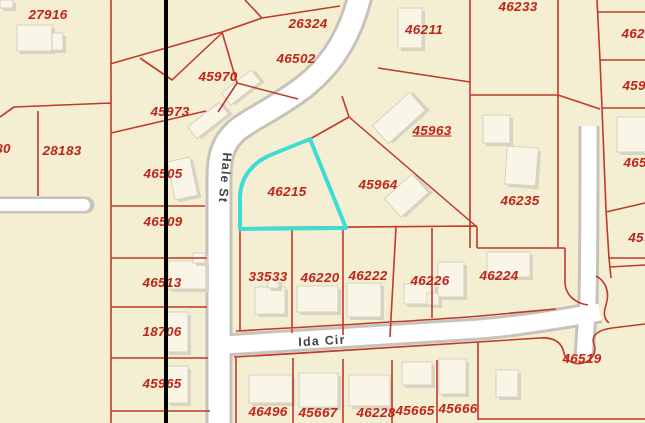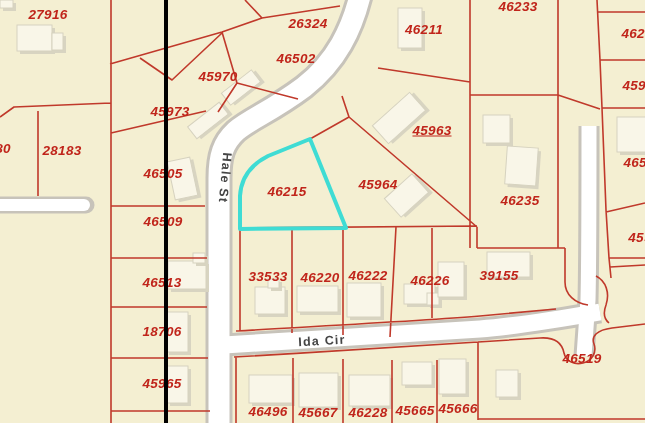--- a/index.html
+++ b/index.html
@@ -211,28 +211,28 @@
       <div class="plabel" style="left: 163px; top: 221px;">46509</div>
       <div class="plabel" style="left: 162px; top: 282px;">46513</div>
       <div class="plabel" style="left: 162px; top: 331px;">18706</div>
       <div class="plabel" style="left: 162px; top: 383px;">45965</div>
       <div class="plabel" style="left: 287px; top: 191px; text-align: center;">46215</div>
       <div class="plabel" style="left: 432px; top: 130px; text-decoration: underline;">45963</div>
       <div class="plabel" style="left: 378px; top: 184px;">45964</div>
       <div class="plabel" style="left: 424px; top: 29px;">46211</div>
       <div class="plabel" style="left: 518px; top: 6px;">46233</div>
       <div class="plabel" style="left: 520px; top: 172px; margin-top: 28px;">46235</div>
-      <div class="plabel" style="left: 499px; top: 275px;">39155</div>
+      <div class="plabel" style="left: 499px; top: 275px;">46224</div>
       <div class="plabel" style="left: 268px; top: 276px;">33533</div>
       <div class="plabel" style="left: 320px; top: 277px;">46220</div>
       <div class="plabel" style="left: 368px; top: 275px;">46222</div>
       <div class="plabel" style="left: 430px; top: 280px;">46226</div>
       <div class="plabel" style="left: 268px; top: 411px;">46496</div>
       <div class="plabel" style="left: 318px; top: 412px;">45667</div>
-      <div class="plabel" style="left: 368px; top: 412px;">46228</div>
+      <div class="plabel" style="left: 376px; top: 412px;">46228</div>
       <div class="plabel" style="left: 415px; top: 410px;">45665</div>
       <div class="plabel" style="left: 458px; top: 408px;">45666</div>
       <div class="plabel" style="left: 582px; top: 358px;">46519</div>
       <div class="plabel" style="left: 637px; top: 33px;">4623</div>
       <div class="plabel" style="left: 638px; top: 85px;">4596</div>
       <div class="plabel" style="left: 639px; top: 162px;">4652</div>
       <div class="plabel" style="left: 640px; top: 237px;">459</div>
     </div>
   <div>
       <div class="slabel" style="left: 225px; top: 178px; transform: translate(-50%, -50%) rotate(95deg);">Hale St</div>

